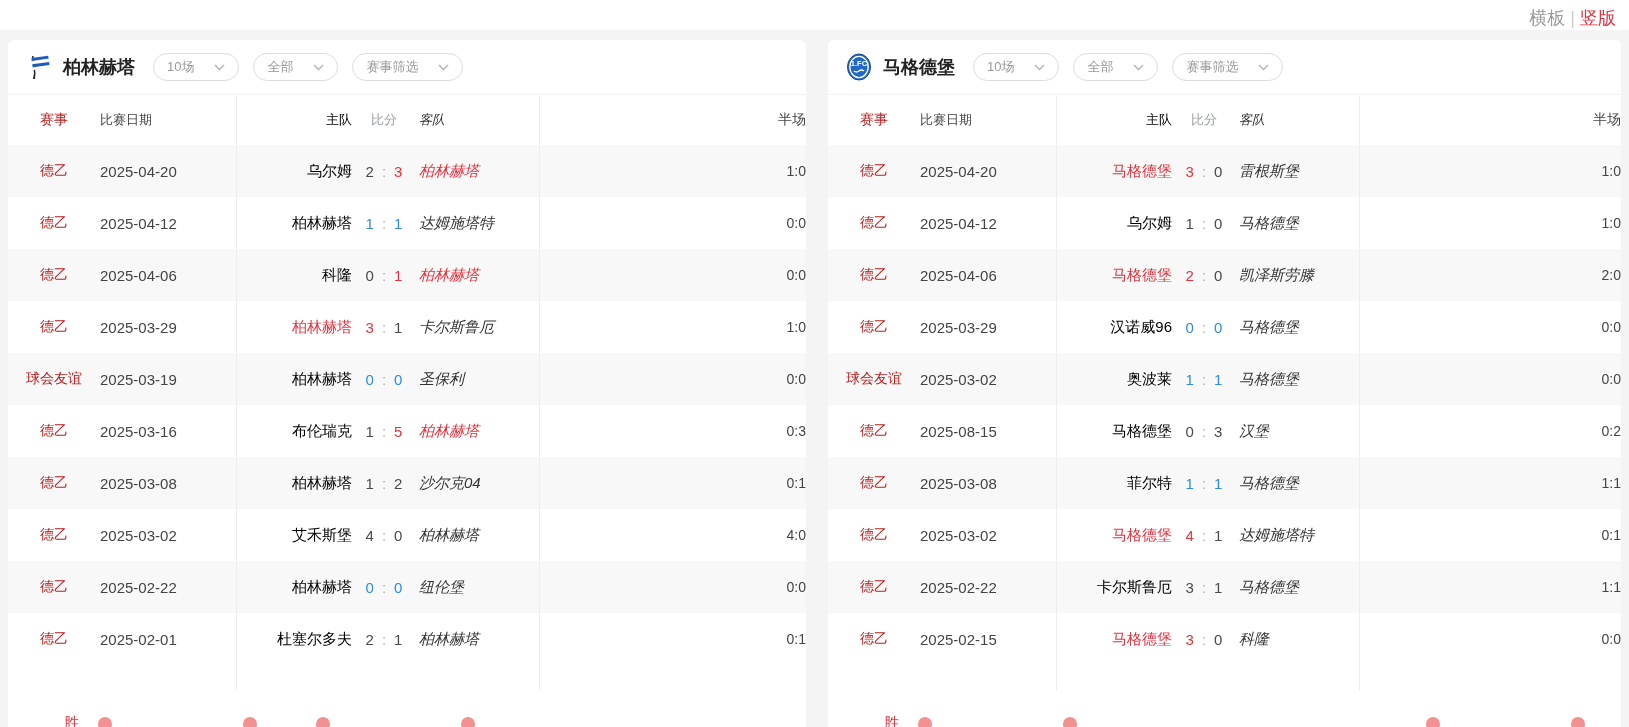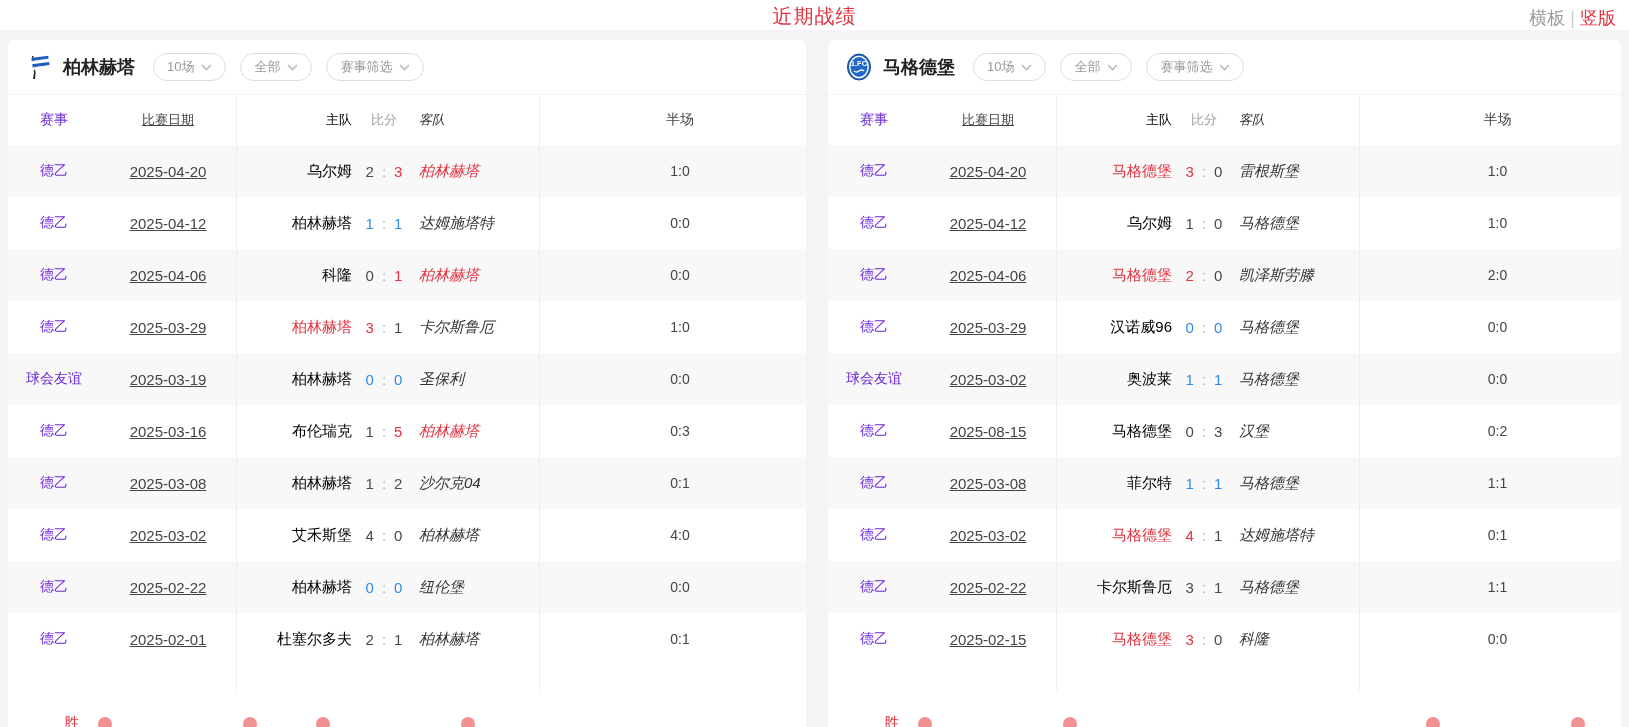--- a/index.html
+++ b/index.html
@@ -27,62 +27,61 @@
   .panel.right { left:828px; width:793px; }
 
   .panel-header {
     height:55px; display:flex; align-items:center; padding-left:16px;
     border-bottom:1px solid #f2f2f2;
   }
   .logo { width:30px; height:30px; display:flex; align-items:center; justify-content:center;text-align:center; }
   .team-name { margin-left:9px; font-size:18px; font-weight:700; color:#222; }
   .pill {
     margin-left:14px; height:28px; border:1px solid #ddd; border-radius:15px;
-    background:#fff; display:flex; align-items:center; gap:7px; padding:0 13px;
+    background:#fff; display:flex; align-items:center; gap:20px; padding:0 13px;
     font-size:13px; color:#999; cursor:pointer; font-family:inherit;
   }
   .pill:first-of-type { margin-left:18px; }
   .chev { width:11px; height:7px; display:block; }
 
   .grid-row {
     display:grid;
     grid-template-columns:92px 136px 124px 48px 131px 1fr;
     align-items:center;
   }
   .thead { height:50px; font-size:13px; color:#9aa0a6; }
   .trow  { height:52px; font-size:15px; cursor:pointer; }
   .trow:nth-child(odd) { background:#f8f8f8; }
 
-  .c-comp { text-align:center; font-size:14px; color:#6d28d9; }
-  .c-date { text-align:center; color:#444;text-decoration:underline; }
+  .c-comp { text-align:center; font-size:14px; color:#b91c1c; }
+  .c-date { color:#444; }
   .c-home { text-align:right; padding-right:8px; color:#000000; }
   .c-score { display:flex; justify-content:center; align-items:center; gap:8px; }
   .c-away { text-align:left; padding-left:11px; color:#333;font-style:italic; }
-  .c-half { text-align:center; padding-left:15px; font-size:14px; color:#444; }
+  .c-half { text-align:right; padding-left:15px; font-size:14px; color:#444; }
   .goal { color:#4a4a4a; font-weight:400; font-style:normal; }
   .colon { color:#b0b0b0; }
   .red  { color:#e2333f !important; }
   .blue { color:#2f8be8 !important; }
 
   .vline { position:absolute; top:56px; width:1px; height:594px; background:#ededed; }
   .vline.v1 { left:228px; }
   .vline.v2 { left:531px; }
 
   .legend { position:absolute; top:674px; left:0; right:0; height:46px; }
   .legend-label { position:absolute; left:56px; top:0; font-size:15px; color:#e2333f; }
   .win-dot {
     position:absolute; top:3px; width:14px; height:14px; border-radius:50%;
     background:#f19191;
   }
 </style>
 </head>
 <body>
 
 <div class="topbar">
-  <div class="page-title">近期战绩</div>
   <div class="layout-toggle">
     <span class="inactive">横板</span><span class="sep">|</span><span class="active">竖版</span>
   </div>
 </div>
 
 <section class="panel left">
   <div class="panel-header">
     <span class="logo">
       <svg class="logo-hertha-flag" width="28" height="28" viewBox="0 0 28 28">
         <path d="M7 3 L9 20 L8 26 L10 26 L10.5 20 L8.5 3 Z" fill="#222"></path>

